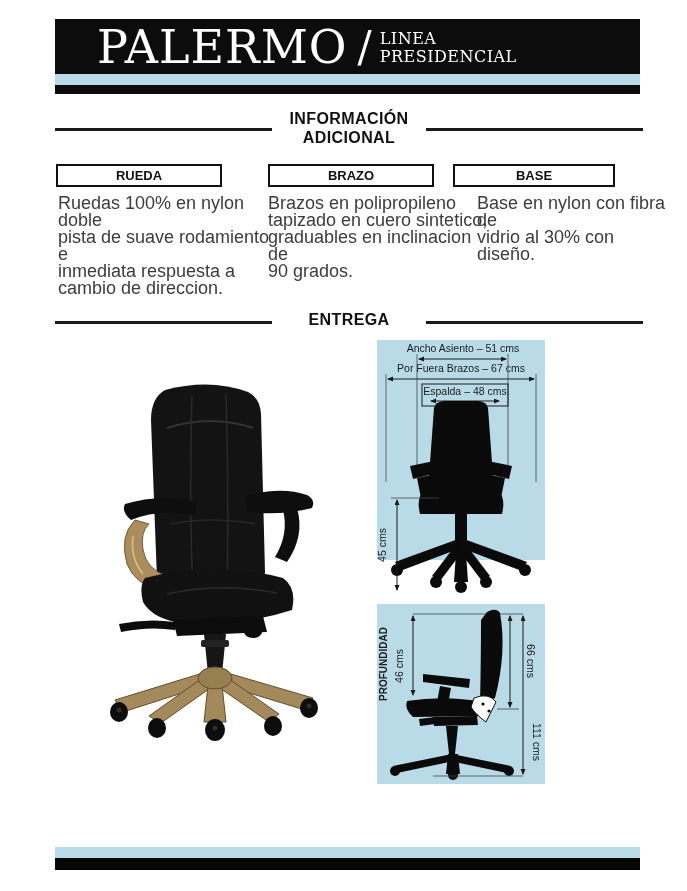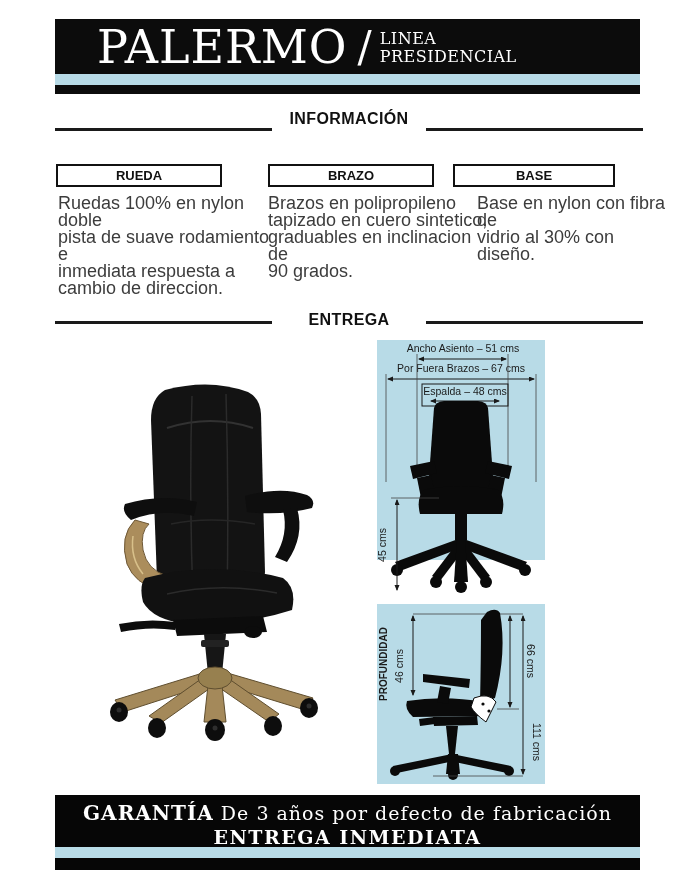--- a/index.html
+++ b/index.html
@@ -73,20 +73,21 @@
       <span>LINEA</span>
       <span>PRESIDENCIAL</span>
     </span>
   </div>
   <div class="stripe-blue" id="hdr-stripe-blue"></div>
   <div class="stripe-black" id="hdr-stripe-black"></div>
 
   <div class="rule" id="rule-info-left"></div>
   <div class="section-title" id="info-title">
     <div>INFORMACIÓN</div>
+    <div>ADICIONAL</div>
   </div>
   <div class="rule" id="rule-info-right"></div>
 
   <div class="feature-box" id="box-brazo">
     <span>BRAZO</span>
   </div>
   <div class="feature-box" id="box-rueda">
     <span>RUEDA</span>
   </div>
   <div class="feature-box" id="box-base">
@@ -242,23 +243,16 @@
 
       <line x1="133" y1="12" x2="133" y2="103" stroke="#1a1a1a" marker-start="url(#as2)" marker-end="url(#ae2)"></line>
       <line x1="120" y1="105" x2="142" y2="105" stroke="#444444" stroke-width="0.8"></line>
       <text class="dim-text" x="150" y="57" text-anchor="middle" transform="rotate(90 150 57)">66 cms</text>
       <line x1="146" y1="12" x2="146" y2="170" stroke="#1a1a1a" marker-start="url(#as2)" marker-end="url(#ae2)"></line>
       <text class="dim-text" x="156" y="138" text-anchor="middle" transform="rotate(90 156 138)">111 cms</text>
       <line x1="56" y1="172" x2="146" y2="172" stroke="#444444" stroke-width="0.8"></line>
     </svg>
   </div>
 
-  <div class="footer-bar">
-    <div class="footer-line1">
-      <span class="garantia">GARANTÍA</span>
-      <span>De 3 años por defecto de fabricación</span>
-    </div>
-    <div class="footer-line2">ENTREGA INMEDIATA</div>
-  </div>
   <div class="stripe-blue" id="ftr-stripe-blue"></div>
   <div class="stripe-black" id="ftr-stripe-black"></div>
 
 </div>
 
 </body></html>

